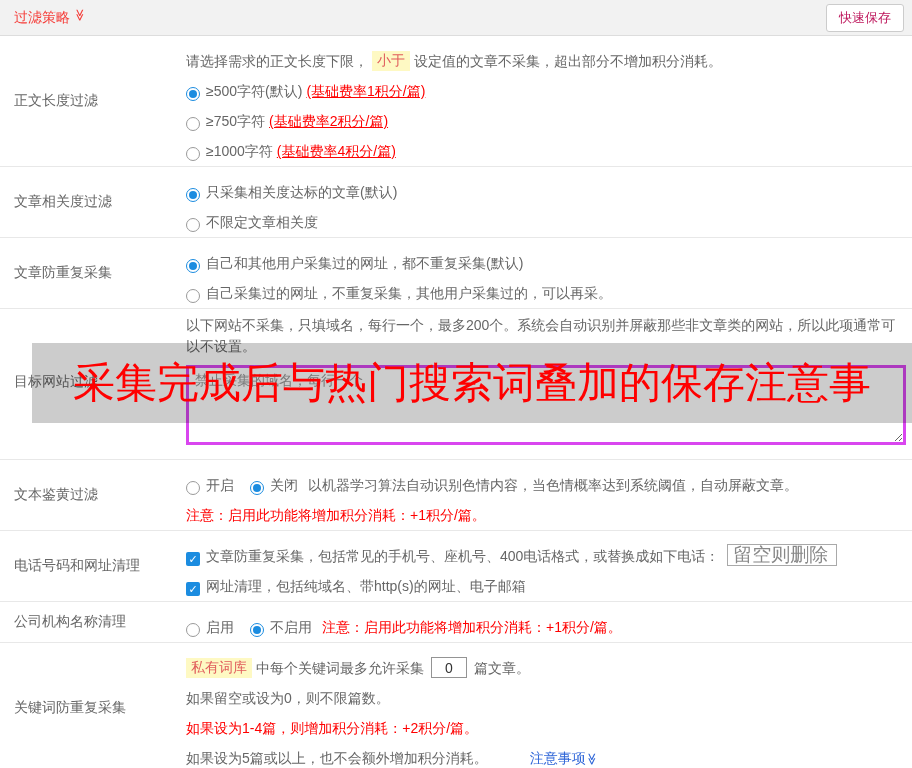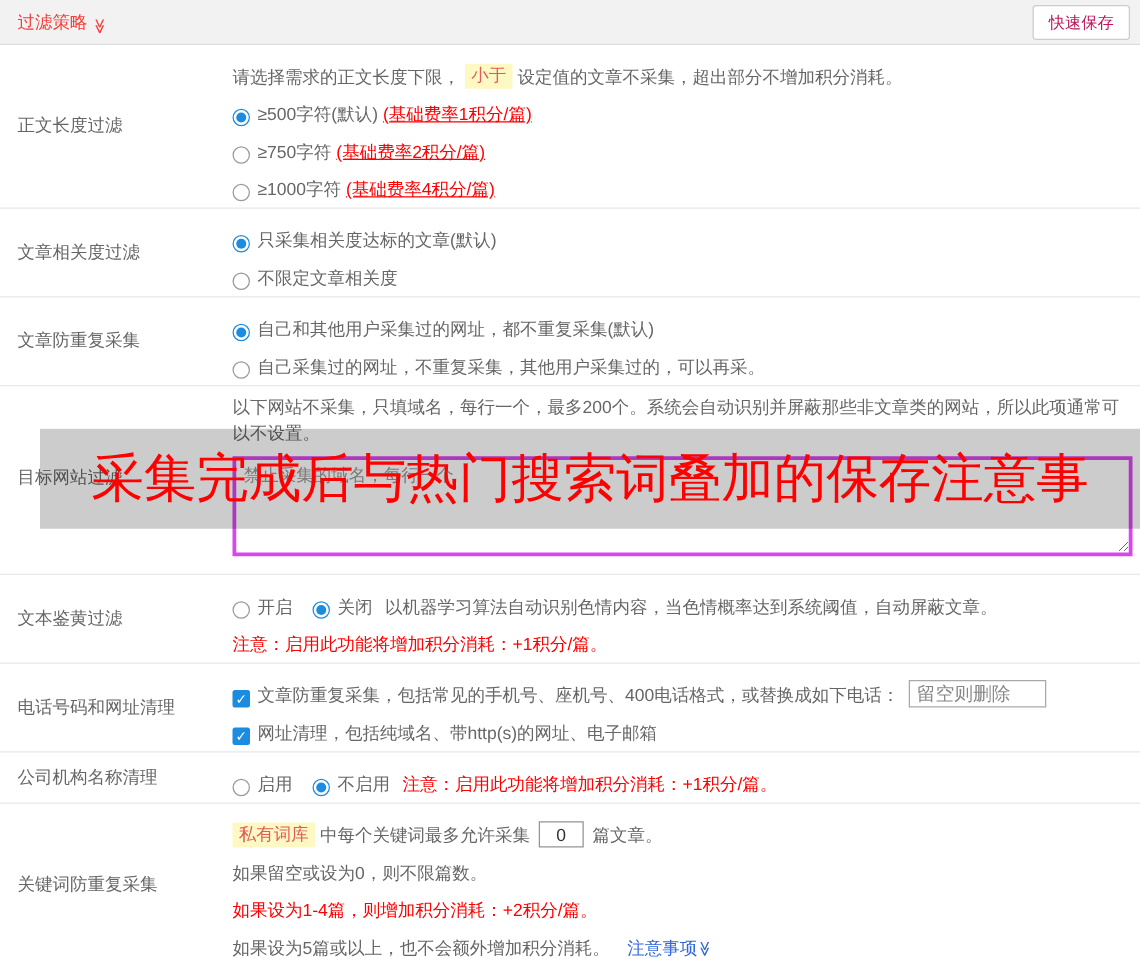--- a/index.html
+++ b/index.html
@@ -3,21 +3,21 @@
 <meta charset="utf-8">
 <style>
   * { margin:0; padding:0; box-sizing:border-box; }
   html,body { width:912px; height:768px; background:#fff; overflow:hidden;
     font-family:"Liberation Sans","DejaVu Sans",sans-serif; font-size:14px; color:#666; }
   .page { position:relative; width:912px; height:768px; }
 
   
   .topbar { height:36px; background:#f2f2f2; border-bottom:1px solid #ddd;
     display:flex; align-items:center; justify-content:space-between; padding:0 8px 0 14px; }
-  .topbar-title { color:#f53c38; font-size:14px; display:flex; align-items:flex-end; gap:4px; }
+  .topbar-title { color:#f53c38; font-size:14px; display:flex; align-items:flex-start; gap:4px; }
   .chev { display:inline-block; transform:rotate(90deg); font-size:12px; line-height:1; }
   .chev::before { content:"≫"; }
   .save-btn { background:#fff; border:1px solid #ccc; border-radius:3px; padding:4px 12px;
     font-size:13px; color:#be185d; cursor:pointer; font-family:inherit; }
 
   
   .row { display:flex; border-bottom:1px solid #e8e8e8; }
   .row-label { width:186px; min-width:186px; padding-left:14px; display:flex; align-items:center;
     color:#666; }
   .row-content { flex:1; padding:5px 6px 5px 0; }
@@ -27,29 +27,29 @@
   .radio.checked { border-color:#1b8ce0; }
   .radio.checked::after { content:""; position:absolute; left:2px; top:2px; right:2px; bottom:2px;
     border-radius:50%; background:#1b8ce0; }
   .checkbox { width:14px; height:14px; min-width:14px; border-radius:2px; background:#1b8ce0;
     color:#fff; display:inline-flex; align-items:center; justify-content:center;
     font-size:11px; margin-right:2px; }
   .checkbox::after { content:"✓"; font-weight:bold; }
   .tag { background:#fef9c3; color:#e05c5c; padding:1px 5px; }
   .note-red { color:#f00; }
   .note-red.u { text-decoration:underline; }
-  .link-blue { color:#2f66d8; cursor:pointer; }
+  .link-blue { color:#2f66d8; cursor:pointer;margin-left:28px; }
   .desc { line-height:21px; white-space:normal; }
 
   .domain-textarea { display:block; width:100%; height:80px; margin-top:8px;
     border:3px solid #d946ef; resize:both; font-family:inherit; font-size:14px;
     color:#666; padding:4px 6px; background:#fff; }
   .domain-textarea::placeholder { color:#999; }
   .phone-input { width:110px; height:22px; border:1px solid #a9a9a9; font-family:inherit;
-    font-size:15px; padding:2px 5px; color:#333; margin-left:4px; }
+    font-size:19px; padding:2px 5px; color:#333; margin-left:4px; }
   .phone-input::placeholder { color:#888; }
   .count-input { width:36px; height:21px; border:1px solid #949494; text-align:center;
     font-family:inherit; font-size:14px; color:#333; margin:0 3px; }
 
   
   .overlay-banner { position:absolute; left:32px; top:343px; width:880px; height:80px;
     background:rgba(0,0,0,0.2); z-index:5; display:flex; align-items:center; justify-content:center;
     overflow:hidden; }
   .overlay-banner .banner-text { color:#f00; font-size:42px; white-space:nowrap; line-height:1; }
 </style>

